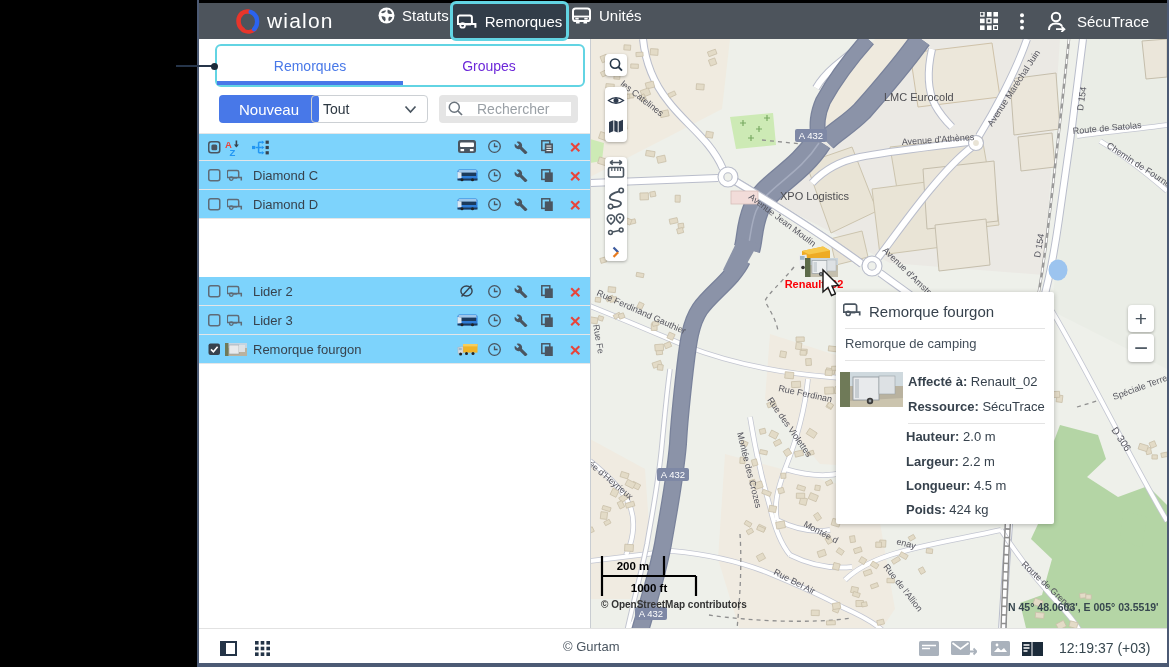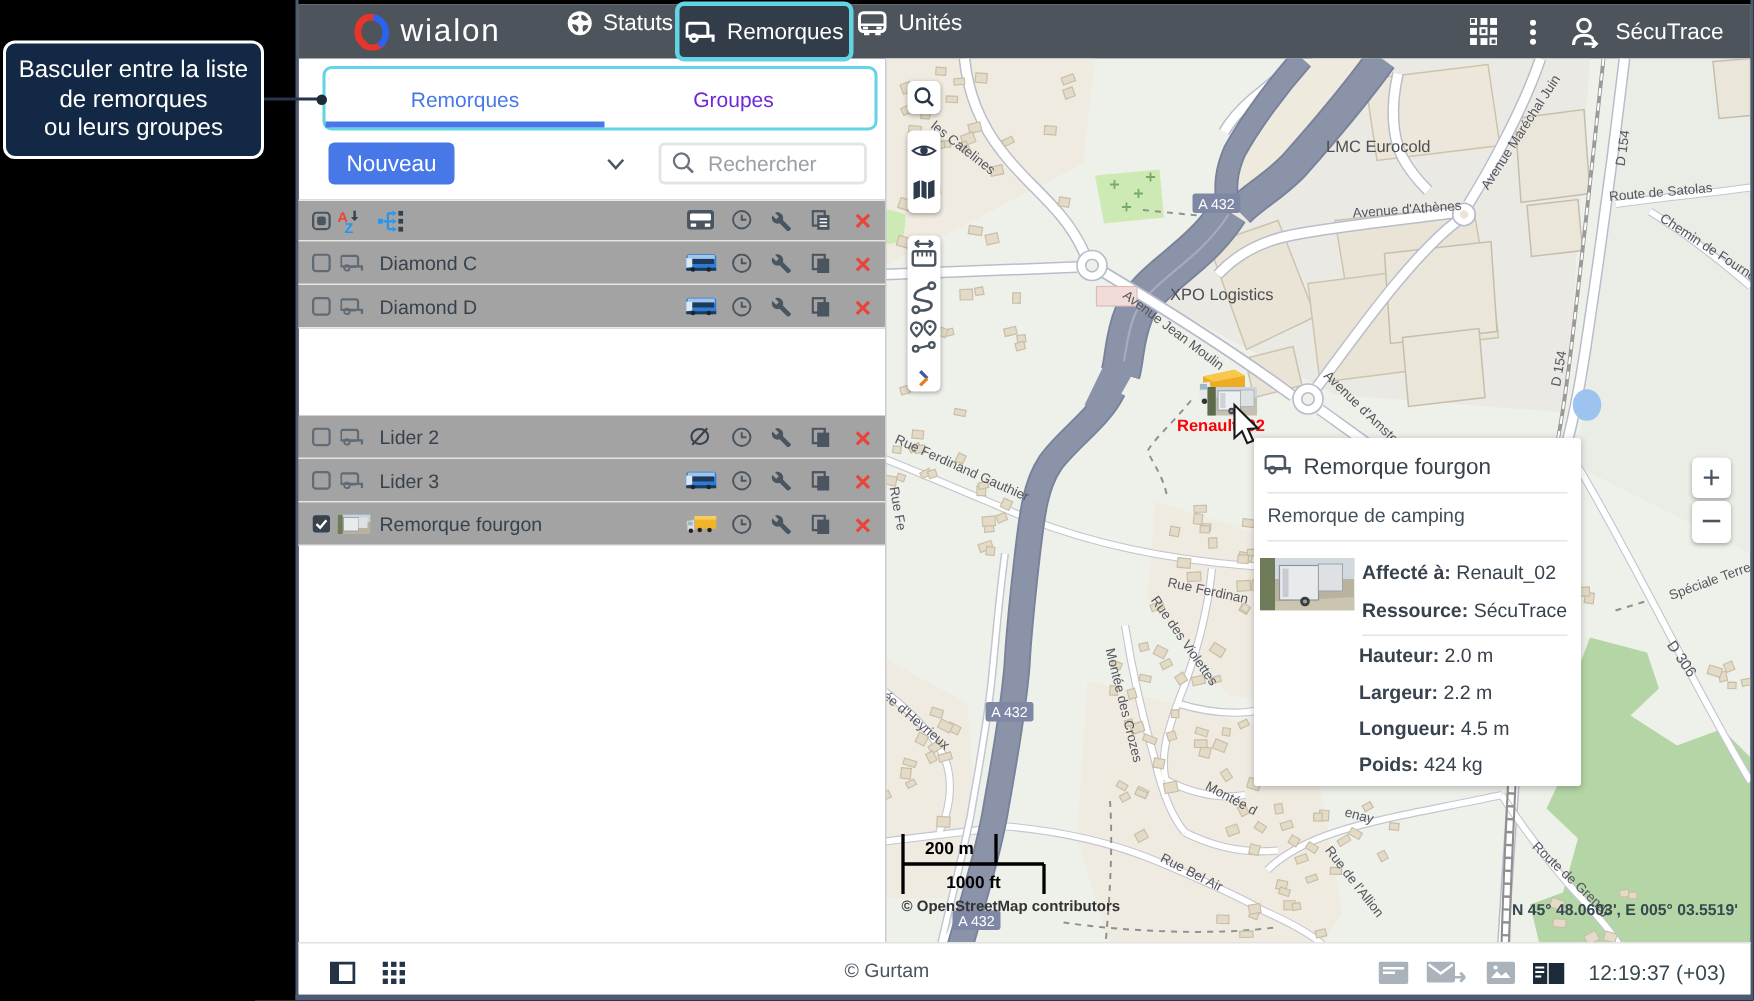--- a/index.html
+++ b/index.html
@@ -26,27 +26,27 @@
 #tipline{left:176px;top:65px;width:37px;height:2px;background:#26354a;z-index:30;}
 #tipdot{left:211px;top:62.5px;width:7px;height:7px;border-radius:50%;background:#1c2b3a;z-index:30;}
 
 #ptabs{left:215px;top:44px;width:370px;height:43px;border:2px solid #62d4e3;border-radius:6px;
   box-sizing:border-box;background:#fff;z-index:4;}
 #ptabs .t1{position:absolute;left:0;top:0;width:186px;height:39px;display:flex;align-items:center;justify-content:center;
   color:#4878e8;font-size:14px;}
 #ptabs .t2{position:absolute;left:186px;top:0;width:172px;height:39px;display:flex;align-items:center;justify-content:center;
   color:#6d28d9;font-size:14px;}
 #ptabs .under{position:absolute;left:0px;top:35px;width:186px;height:4px;background:#4878e8;}
-#btnNew{left:219px;top:95px;width:84px;height:28px;background:#4878e8;border-radius:4px;color:#fff;
+#btnNew{left:219px;top:95px;width:100px;height:28px;background:#4878e8;border-radius:4px;color:#fff;
   font-size:15px;display:flex;align-items:center;justify-content:center;}
 #selAll{left:311px;top:95px;width:117px;height:28px;border:1px solid #ccd0d4;border-radius:4px;
   box-sizing:border-box;color:#2d3842;font-size:14px;display:flex;align-items:center;padding-left:11px;}
-#search{left:439px;top:95px;width:139px;height:28px;border:2px solid #e5e5e5;border-radius:4px;
+#search{left:439px;top:95px;width:139px;height:28px;border:7px solid #e5e5e5;border-radius:4px;
   box-sizing:border-box;color:#9aa0a6;font-size:14px;display:flex;align-items:center;padding-left:31px;}
-.row{left:199px;width:391px;height:28px;border-bottom:1px solid #e4e6e8;background:#a3a3a3;}
+.row{left:199px;width:391px;height:28px;border-bottom:1px solid #e4e6e8;background:#7dd3fc;}
 .rname{position:absolute;left:54px;top:7px;font-size:13px;color:#37424d;}
 
 #bottombar{left:199px;top:628px;width:968px;height:35px;background:#fff;border-top:1px solid #e2e2e2;box-sizing:border-box;}
 #gurtam{left:563px;top:639px;font-size:13px;color:#4a5560;}
 #clock{left:1059px;top:640px;font-size:14px;color:#37474f;}
 
 .mapbtn{background:#fff;border-radius:4px;box-shadow:0 1px 3px rgba(0,0,0,.3);}
 #zplus{left:1128px;top:305px;width:26px;height:27px;font-size:21px;color:#4a5560;display:flex;align-items:center;justify-content:center;}
 #zminus{left:1128px;top:334px;width:26px;height:28px;font-size:24px;color:#4a5560;display:flex;align-items:center;justify-content:center;}
 #popup{left:836px;top:292px;width:218px;height:232px;background:#fff;border-radius:2px;
@@ -512,30 +512,30 @@
       <circle cx="3" cy="8.5" r="2" fill="#fff"></circle>
       <circle cx="3" cy="14.8" r="2" fill="#fff"></circle>
   </svg>
   <svg class="abs" style="left:1046px;top:11px" width="22" height="21" viewBox="0 0 22 21">
     <circle cx="10" cy="6" r="4.2" fill="none" stroke="#fff" stroke-width="2"></circle>
     <path d="M3,19 Q3,12.5 10,12.5 Q14.5,12.5 16,15" fill="none" stroke="#fff" stroke-width="2"></path>
     <path d="M10,18.2 h8 M15.4,15.4 l3,2.8 -3,2.8" fill="none" stroke="#fff" stroke-width="1.8"></path>
   </svg>
   <div class="abs" id="userName" style="left:1077px;top:13px;color:#fff;font-size:15px">SécuTrace</div>
 
-  <div class="abs" id="tooltip">Basculer entre la liste<br>de remorques<br>ou leurs groupes</div>
   <div class="abs" id="tipline"></div>
   <div class="abs" id="tipdot"></div>
 
   <div class="abs" id="ptabs">
     <div class="t1">Remorques</div>
       <div class="t2">Groupes</div>
       <div class="under"></div>
   </div>
   <div class="abs" id="btnNew">Nouveau</div>
+  <div class="abs" id="selAll">Tout</div>
   <svg class="abs" style="left:404px;top:105px" width="13" height="9" viewBox="0 0 13 9">
       <path d="M1.5,1.5 L6.5,7 L11.5,1.5" fill="none" stroke="#4a5560" stroke-width="1.7"></path>
     </svg>
   <div class="abs" id="search">Rechercher</div>
   <svg class="abs" style="left:448px;top:101px" width="15" height="15" viewBox="0 0 15 15">
       <circle cx="6.3" cy="6.3" r="5" fill="none" stroke="#6a737c" stroke-width="1.5"></circle>
       <path d="M10,10 L14,14" stroke="#6a737c" stroke-width="1.7"></path>
     </svg>
 
   <svg width="0" height="0" style="position:absolute">

